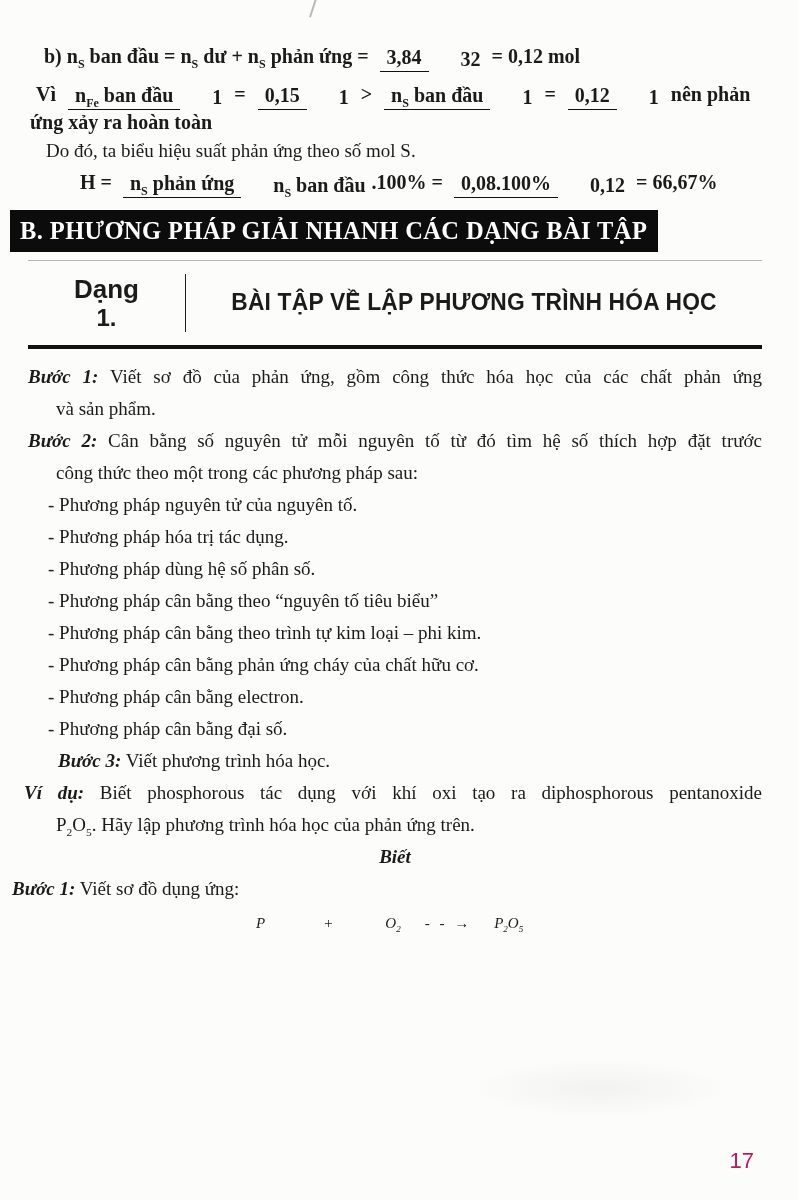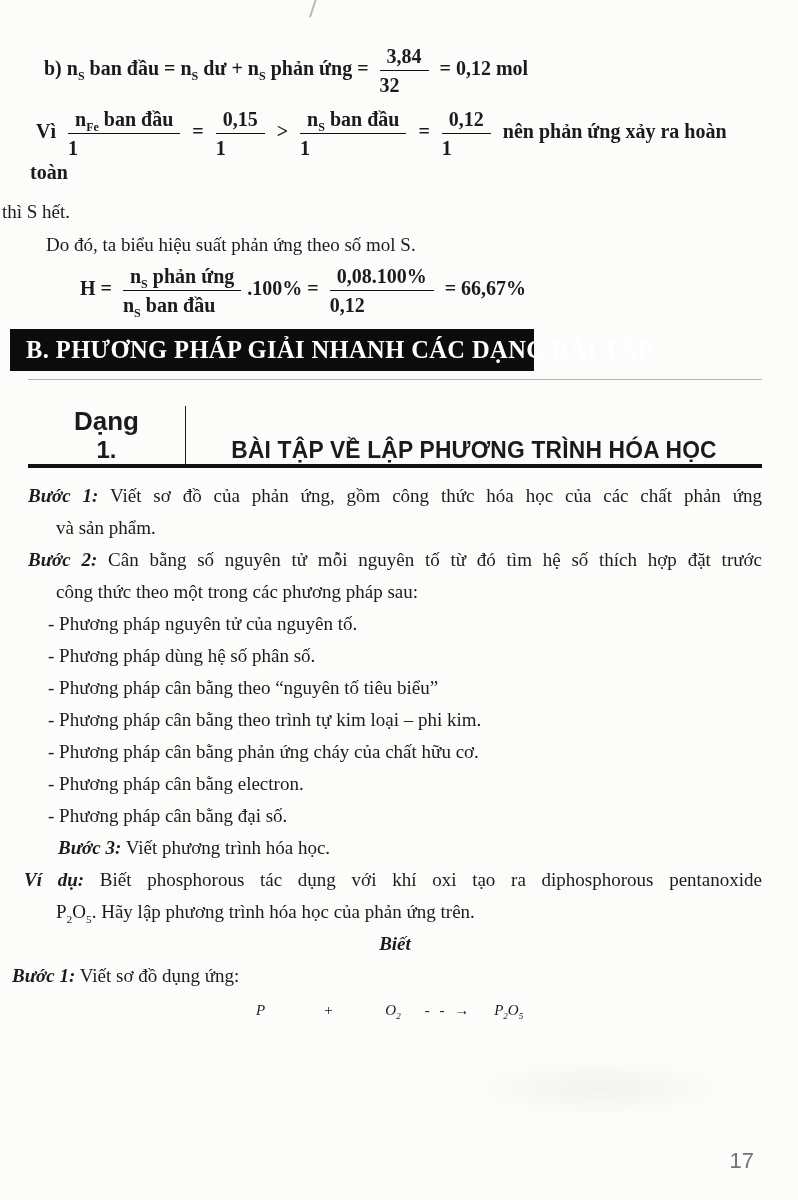--- a/index.html
+++ b/index.html
@@ -10,52 +10,52 @@
     background:#fcfcfa;
     overflow:hidden;
     font-family:"Liberation Serif","DejaVu Serif",serif;
     color:#1b1b1b;
   }
   .content{position:absolute;left:28px;top:0;width:734px;}
 
   
   .math-line{font-size:20px;line-height:1.2;font-weight:bold;}
   .math-line .frac{
-    display:inline-flex;flex-direction:column;align-items:flex-start;
-    vertical-align:middle;margin:0 6px;
+    display:inline-flex;flex-direction:row;align-items:flex-start;
+    vertical-align:middle;margin:0 6px;gap:32px;
   }
   .math-line .frac .num{border-bottom:1.7px solid #111;padding:0 7px 2px;white-space:nowrap;}
   .math-line .frac .den{padding-top:2px;white-space:nowrap;}
   sub{font-size:0.60em;line-height:0;}
   .op{margin:0 6px;}
   .calc-b{margin:44px 0 0 16px;}
-  .calc-vi{margin:10px 0 12px 2px;}
+  .calc-vi{margin:10px 0 0 2px;}
   .calc-h{margin:2px 0 0 52px;}
   .p-line{font-size:19px;line-height:32px;margin:0;}
   .thi{margin-left:-26px;}
   .dodo{margin-left:18px;line-height:34px;}
 
   
   .section-bar{
     margin:12px 0 0 -18px;
-    width:524px;height:42px;
+    width:648px;height:42px;
     background:#0c0c0c;color:#fff;
     display:flex;align-items:center;
     font-weight:bold;font-size:24.5px;letter-spacing:0.4px;
-    padding-left:16px;box-sizing:border-box;
+    padding-left:10px;box-sizing:border-box;
     font-family:"Liberation Serif","DejaVu Serif",serif;
     white-space:nowrap;
   }
 
   
   .dang-box{
     margin-top:8px;
     border-top:1px solid #b9b6b0;
     border-bottom:4px solid #121212;
-    height:84px;display:flex;align-items:flex-end;
+    height:84px;display:flex;align-items:center;
   }
   .dang-left{
     width:157px;border-right:1.6px solid #1e1e1e;
     display:flex;flex-direction:column;align-items:center;justify-content:center;
     font-family:"Liberation Sans","DejaVu Sans",sans-serif;font-weight:bold;
   }
   .dang-left .l1{font-size:26px;line-height:30px;}
   .dang-left .l2{font-size:24px;line-height:28px;}
   .dang-right{
     flex:1;display:flex;align-items:center;justify-content:center;
@@ -78,21 +78,21 @@
   .step3{padding-left:30px;}
   .giai{text-align:center;font-weight:bold;font-style:italic;margin:0;}
   .eq-line{padding-left:228px;font-size:15px;line-height:36px;white-space:nowrap;font-style:italic;}
   .eq-gap1{margin-right:58px;} .eq-gap2{margin-right:52px;}
   .eq-gap3{margin-right:24px;} .eq-gap4{margin-right:22px;}
   .arrow{letter-spacing:3px;}
 
   .page-number{
     position:absolute;top:1148px;right:44px;
     font-family:"Liberation Sans","DejaVu Sans",sans-serif;
-    font-size:22px;color:#737373;
+    font-size:22px;color:#be185d;
   }
 
   
   .artifact-line{
     position:absolute;left:312px;top:-2px;width:2px;height:20px;
     background:rgba(60,60,60,.35);transform:rotate(18deg);border-radius:2px;
   }
   .artifact-ghost{
     position:absolute;left:470px;top:1058px;width:260px;height:60px;
     background:radial-gradient(ellipse at center, rgba(110,110,100,.07), rgba(110,110,100,0) 70%);
@@ -123,21 +123,20 @@
           <span class="den">1</span>
         </span><span class="op">&gt;</span><span class="frac">
           <span class="num"><span>n</span><sub>S</sub><span> ban đầu</span></span>
           <span class="den">1</span>
         </span><span class="op">=</span><span class="frac">
           <span class="num">0,12</span>
           <span class="den">1</span>
         </span><span class="op">nên phản ứng xảy ra hoàn toàn</span>
     </div>
 
-    <p class="p-line thi">thì S hết.</p>
     <p class="p-line dodo">Do đó, ta biểu hiệu suất phản ứng theo số mol S.</p>
 
     <div class="math-line calc-h">
       <span>H = </span><span class="frac">
           <span class="num"><span>n</span><sub>S</sub><span> phản ứng</span></span>
           <span class="den"><span>n</span><sub>S</sub><span> ban đầu</span></span>
         </span><span>.100% = </span><span class="frac">
           <span class="num">0,08.100%</span>
           <span class="den">0,12</span>
         </span><span> = 66,67%</span>
@@ -163,20 +162,21 @@
         <span class="line cont">và sản phẩm.</span>
       </p>
 
       <p class="para">
         <span class="line j1"><span class="lbl-bi">Bước 2:</span><span> Cân bằng số nguyên tử mỗi nguyên tố từ đó tìm hệ số thích hợp đặt trước</span></span>
         <span class="line cont">công thức theo một trong các phương pháp sau:</span>
       </p>
 
       <div>
         <p class="para list-item">- Phương pháp nguyên tử của nguyên tố.</p>
+        <p class="para list-item">- Phương pháp hóa trị tác dụng.</p>
         <p class="para list-item">- Phương pháp dùng hệ số phân số.</p>
         <p class="para list-item">- Phương pháp cân bằng theo “nguyên tố tiêu biểu”</p>
         <p class="para list-item">- Phương pháp cân bằng theo trình tự kim loại – phi kim.</p>
         <p class="para list-item">- Phương pháp cân bằng phản ứng cháy của chất hữu cơ.</p>
         <p class="para list-item">- Phương pháp cân bằng electron.</p>
         <p class="para list-item">- Phương pháp cân bằng đại số.</p>
       </div>
 
       <p class="para step3"><span class="lbl-bi">Bước 3:</span><span> Viết phương trình hóa học.</span></p>
 

